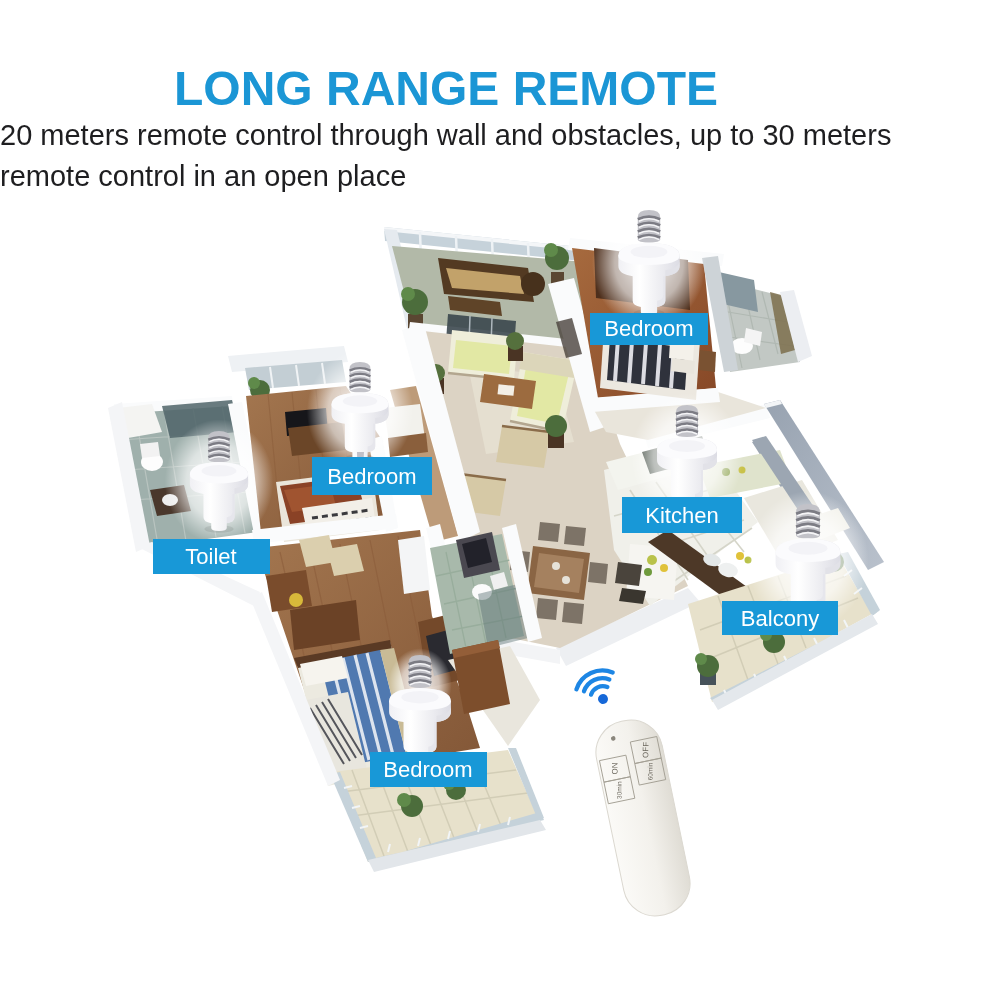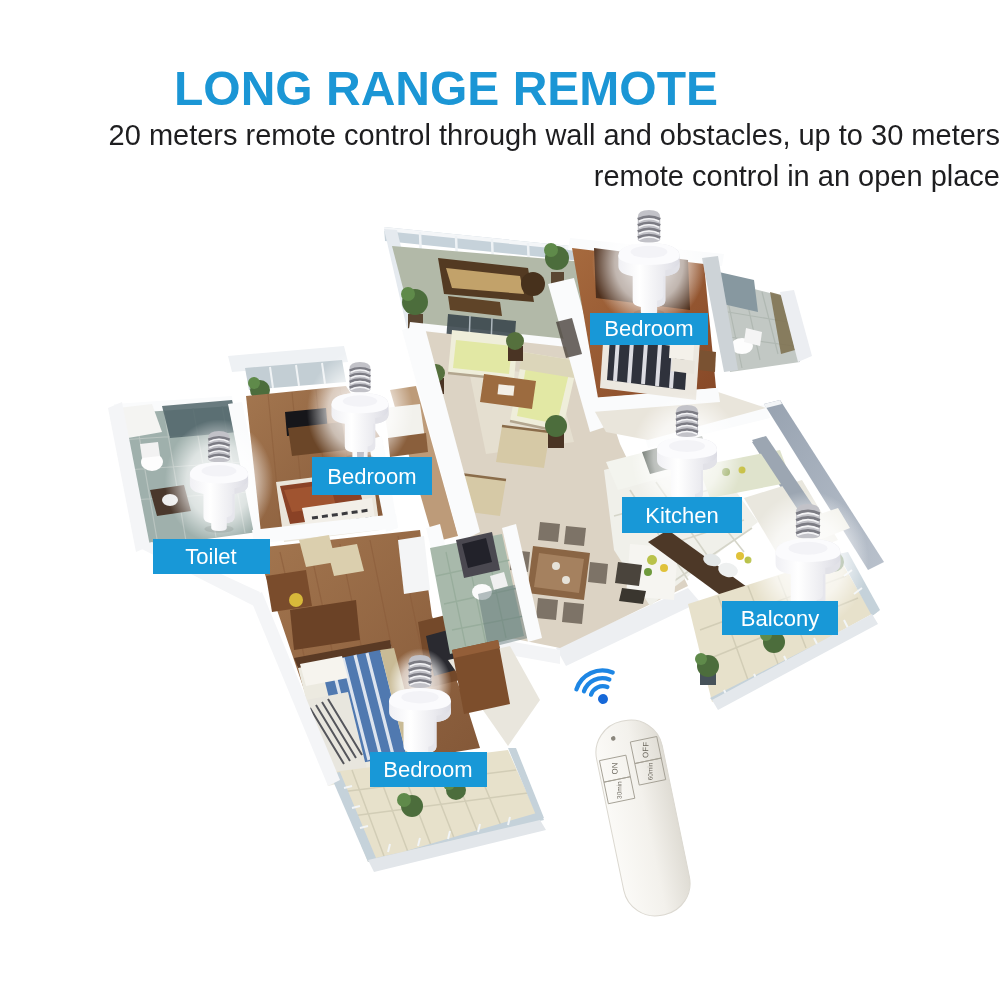--- a/index.html
+++ b/index.html
@@ -1,19 +1,19 @@
 <!DOCTYPE html>
 <html><head>
 <meta charset="utf-8">
 <style>
   html,body{margin:0;padding:0;width:1000px;height:1000px;background:#ffffff;overflow:hidden;}
   body{font-family:"Liberation Sans", sans-serif;position:relative;}
   .title{position:absolute;left:0;top:61px;width:892px;text-align:center;
          color:#1b96d5;font-size:48px;font-weight:bold;letter-spacing:0px;}
-  .sub{position:absolute;left:0;top:115px;width:1000px;text-align:right;
+  .sub{position:absolute;left:0;top:115px;width:1000px;text-align:left;
        color:#1e1e20;font-size:29px;line-height:41px;font-weight:normal;}
 </style>
 </head>
 <body>
 
 <div class="title">LONG RANGE REMOTE</div>
 
 <div class="sub">20 meters remote control through wall and obstacles, up to 30 meters<br>remote control in an open place</div>
 
 <svg width="1000" height="1000" viewBox="0 0 1000 1000" style="position:absolute;left:0;top:0">

